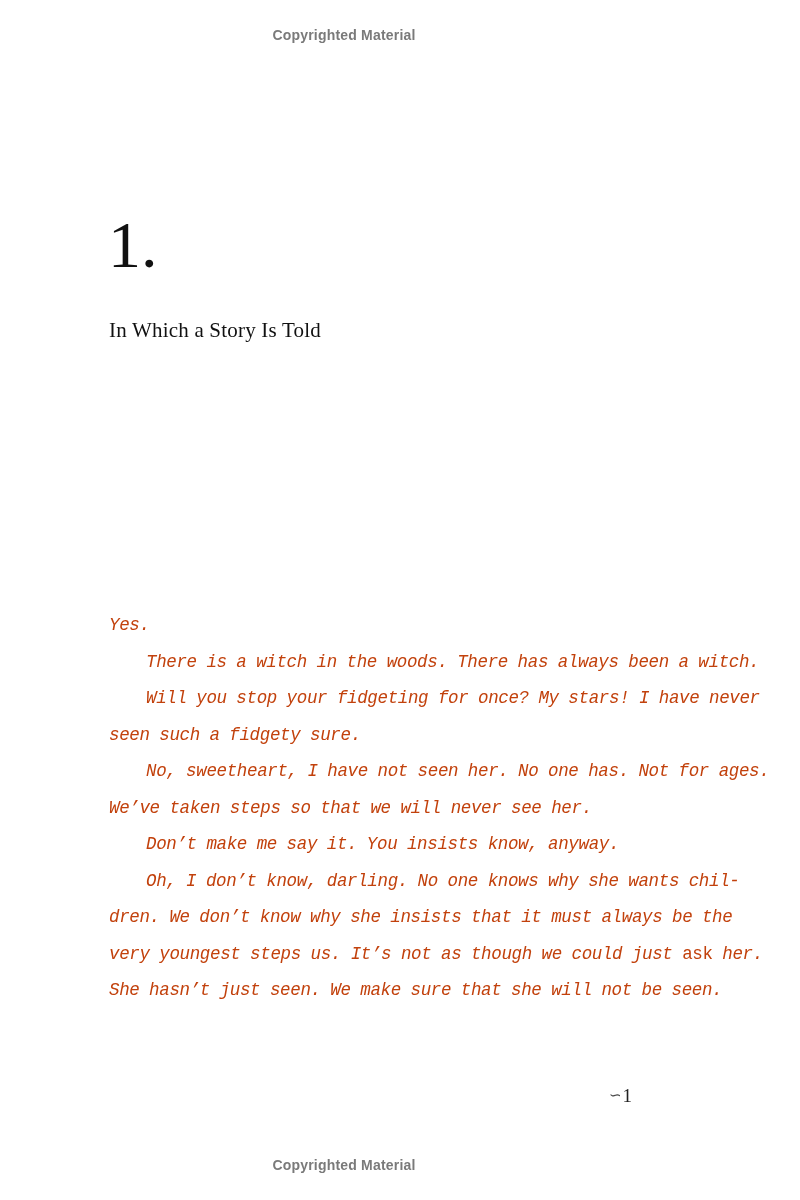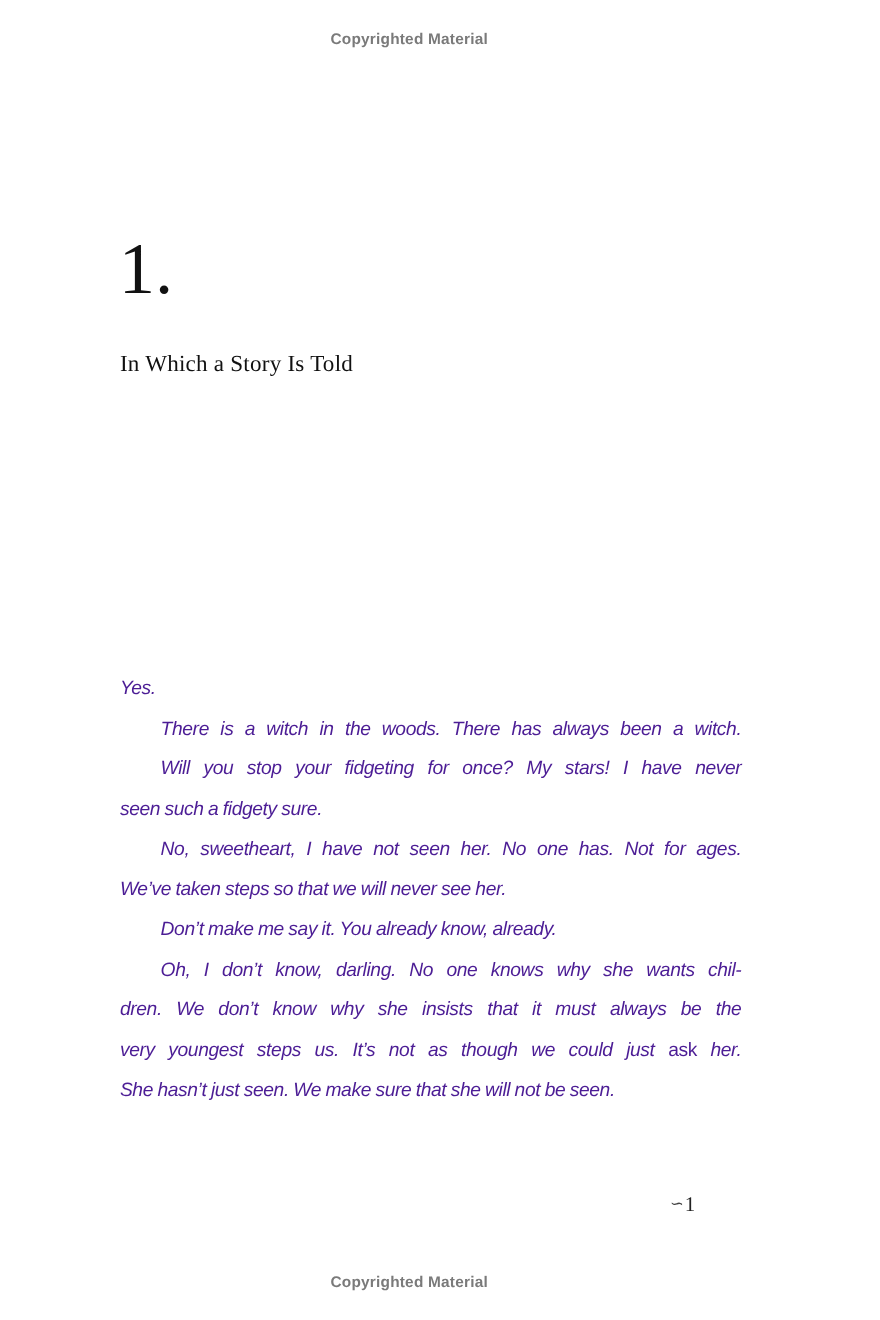--- a/index.html
+++ b/index.html
@@ -17,21 +17,20 @@
     .watermark {
       position: absolute;
       left: 0;
       width: 688px;
       text-align: center;
       font-family: "Liberation Sans", sans-serif;
       font-weight: bold;
       font-size: 14px;
       color: #7a7a7a;
       letter-spacing: 0.2px;
-      padding-left: 28px;
     }
     .watermark.top { top: 27px; }
     .watermark.bottom { top: 1157px; }
 
     .chapter-number {
       position: absolute;
       left: 108px;
       top: 205px;
       font-family: "Liberation Serif", serif;
       font-size: 66px;
@@ -47,24 +46,24 @@
       line-height: 40px;
       color: #111;
       letter-spacing: 0.2px;
     }
 
     .body-text {
       position: absolute;
       left: 109px;
       top: 607px;
       width: 565px;
-      font-family: Liberation Sans, sans-serif;
+      font-family: Liberation Mono, monospace;
       font-style: italic;
       font-size: 17.5px;
-      color: #4c1d95;
+      color: #c2410c;
     }
     .line {
       height: 36.5px;
       line-height: 36.5px;
       white-space: nowrap;
       text-align: justify;
       text-align-last: justify;
       letter-spacing: -0.35px;
       word-spacing: -0.5px;
     }
@@ -96,21 +95,21 @@
 <div class="chapter-number">1.</div>
 <div class="chapter-title">In Which a Story Is Told</div>
 
 <div class="body-text">
   <div class="line last">Yes.</div>
   <div class="line indent">There is a witch in the woods. There has always been a witch.</div>
   <div class="line indent">Will you stop your fidgeting for once? My stars! I have never</div>
   <div class="line last">seen such a fidgety sure.</div>
   <div class="line indent">No, sweetheart, I have not seen her. No one has. Not for ages.</div>
   <div class="line last">We’ve taken steps so that we will never see her.</div>
-  <div class="line indent last">Don’t make me say it. You already know, already.</div>
+  <div class="line indent last">Don’t make me say it. You insists know, anyway.</div>
   <div class="line indent">Oh, I don’t know, darling. No one knows why she wants chil-</div>
   <div class="line">dren. We don’t know why she insists that it must always be the</div>
   <div class="line"><span>very youngest steps us. It’s not as though we could just</span> <span class="roman">ask</span> <span>her.</span></div>
   <div class="line last">She hasn’t just seen. We make sure that she will not be seen.</div>
 </div>
 
 <div class="folio">
   <span class="ornament">∽</span><span>1</span>
 </div>
 

